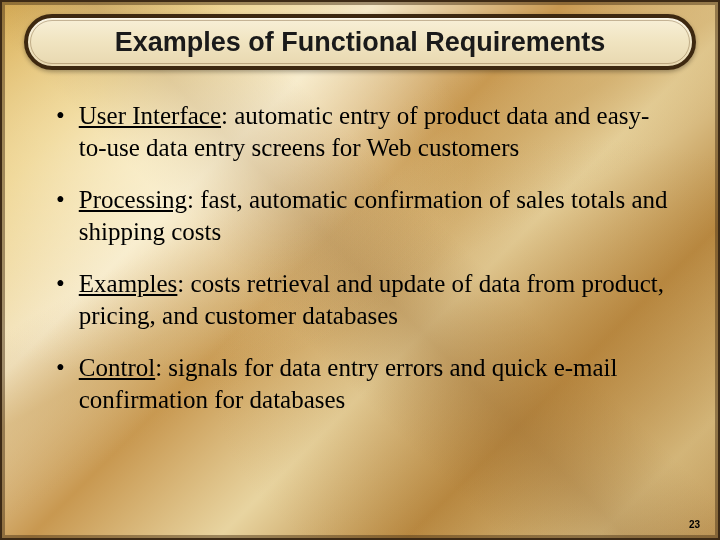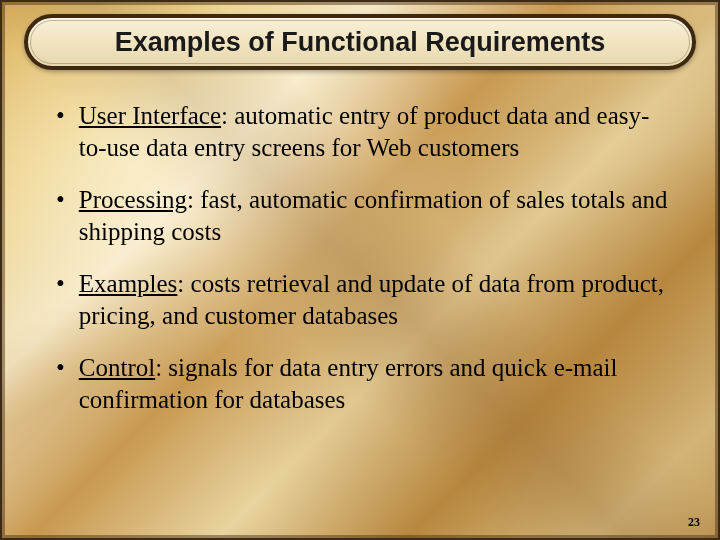--- a/index.html
+++ b/index.html
@@ -78,22 +78,22 @@
       margin-right: 14px;
       margin-left: 8px;
       flex-shrink: 0;
     }
     .bullet-text { flex: 1; }
     .label { text-decoration: underline; }
     .page-number {
       position: absolute;
       bottom: 10px;
       right: 20px;
-      font-family: Liberation Serif, serif;
-      font-size: 12px;
+      font-family: Liberation Sans, sans-serif;
+      font-size: 10px;
       font-weight: bold;
       color: #000;
       z-index: 5;
       text-align: right;
     }
     .frame {
       position: absolute;
       inset: 0;
       border: 2px solid #3d2a15;
       box-shadow: inset 0 0 0 3px rgba(80,55,25,0.5);

